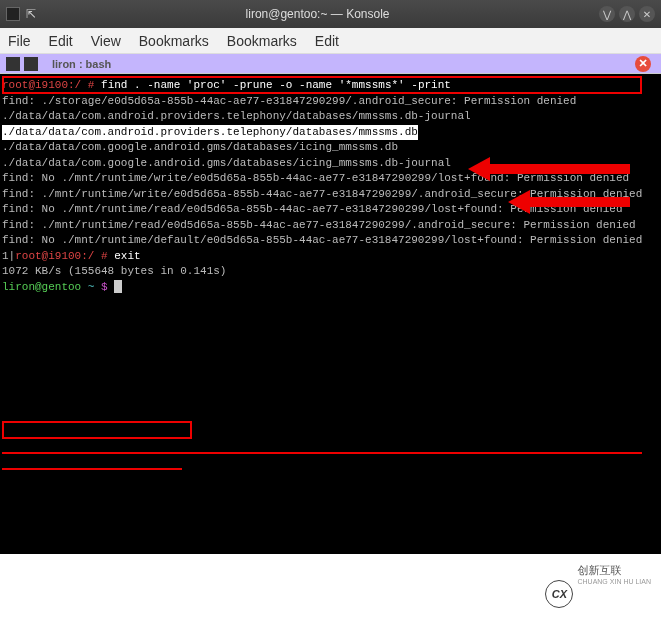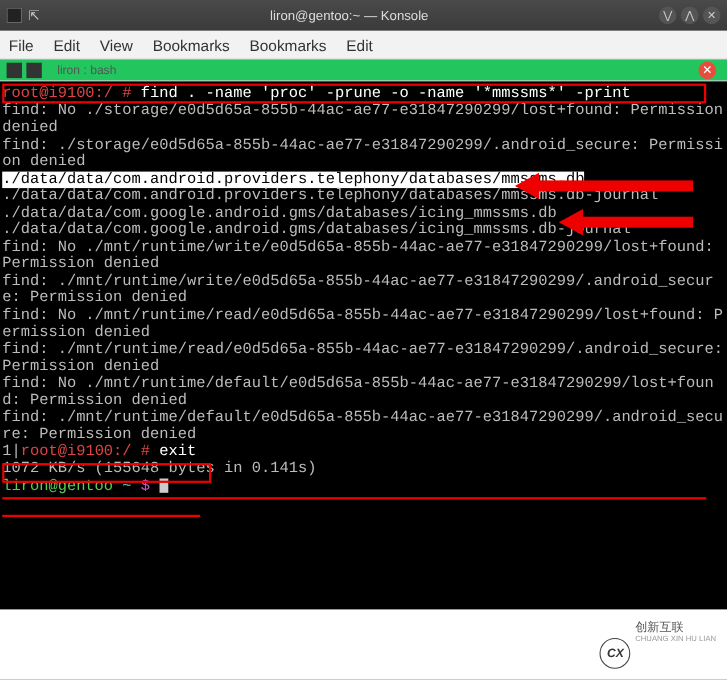--- a/index.html
+++ b/index.html
@@ -8,26 +8,26 @@
     .titlebar { height: 28px; background: linear-gradient(#4a4a4a, #3a3a3a); display: flex; align-items: center; color: #ddd; font-size: 12px; padding: 0 6px; }
     .titlebar-icons-left { display: flex; gap: 6px; align-items: center; }
     .titlebar-title { flex: 1; text-align: center; }
     .titlebar-icons-right { display: flex; gap: 4px; align-items: center; }
     .circle-btn { width: 16px; height: 16px; border-radius: 50%; background: #555; display: flex; align-items: center; justify-content: center; font-size: 10px; color: #ccc; }
     .terminal-icon { width: 14px; height: 14px; background: #222; border: 1px solid #666; display: inline-block; }
     
     .menubar { height: 26px; background: #f2f2f2; display: flex; align-items: center; padding: 0 8px; gap: 18px; font-size: 14px; color: #333; border-bottom: 1px solid #ddd; }
     .menubar span { cursor: pointer; }
     
-    .tabbar { height: 20px; background: #22c55e; display: flex; align-items: center; padding: 0 6px; gap: 4px; font-size: 11px; border-bottom: 1px solid #ccc; position: relative; }
+    .tabbar { height: 20px; background: #c4b5fd; display: flex; align-items: center; padding: 0 6px; gap: 4px; font-size: 11px; border-bottom: 1px solid #ccc; position: relative; font-weight: bold; }
     .tab-icon { width: 14px; height: 14px; background: #333; display: inline-block; }
     .tab-label { padding: 2px 10px; color: #555; }
     .close-circle { position: absolute; right: 10px; width: 16px; height: 16px; border-radius: 50%; background: #e74c3c; color: #fff; font-size: 11px; display: flex; align-items: center; justify-content: center; }
     
-    .terminal { background: #000; color: #bbb; font-family: 'Courier New', monospace; font-size: 14px; line-height: 15.5px; padding: 4px 2px; height: 480px; position: relative; word-break: break-all; }
+    .terminal { background: #000; color: #bbb; font-family: 'Courier New', monospace; font-size: 11px; line-height: 15.5px; padding: 4px 2px; height: 480px; position: relative; word-break: break-all; }
     .terminal .line { white-space: pre-wrap; }
     .prompt-root { color: #d44; }
     .prompt-user { color: #5c5; }
     .tilde { color: #5cc; }
     .dollar { color: #c5c; }
     .cmd { color: #fff; }
     .highlight-box { background: #fff; color: #000; display: inline-block; }
     .red-border { border: 2px solid #e00; position: absolute; pointer-events: none; }
     .box1 { top: 2px; left: 2px; width: 640px; height: 18px; }
     .box2 { top: 347px; left: 2px; width: 190px; height: 18px; }
@@ -70,32 +70,30 @@
 
 <div class="tabbar">
   <span class="tab-icon"></span>
   <span class="tab-icon"></span>
   <span class="tab-label">liron : bash</span>
   <span class="close-circle">✕</span>
 </div>
 
 <div class="terminal">
   <div class="line"><span class="prompt-root">root@i9100:/ # </span><span class="cmd">find . -name 'proc' -prune -o -name '*mmssms*' -print</span></div>
-  <div class="line">find: No ./storage/e0d5d65a-855b-44ac-ae77-e31847290299/lost+found: Permission denied</div>
   <div class="line">find: ./storage/e0d5d65a-855b-44ac-ae77-e31847290299/.android_secure: Permission denied</div>
+  <div class="line">./data/data/com.android.providers.telephony/databases/mmssms.db-journal</div>
   <div class="line"><span class="highlight-box">./data/data/com.android.providers.telephony/databases/mmssms.db</span></div>
-  <div class="line">./data/data/com.android.providers.telephony/databases/mmssms.db-journal</div>
   <div class="line">./data/data/com.google.android.gms/databases/icing_mmssms.db</div>
   <div class="line">./data/data/com.google.android.gms/databases/icing_mmssms.db-journal</div>
   <div class="line">find: No ./mnt/runtime/write/e0d5d65a-855b-44ac-ae77-e31847290299/lost+found: Permission denied</div>
   <div class="line">find: ./mnt/runtime/write/e0d5d65a-855b-44ac-ae77-e31847290299/.android_secure: Permission denied</div>
   <div class="line">find: No ./mnt/runtime/read/e0d5d65a-855b-44ac-ae77-e31847290299/lost+found: Permission denied</div>
   <div class="line">find: ./mnt/runtime/read/e0d5d65a-855b-44ac-ae77-e31847290299/.android_secure: Permission denied</div>
   <div class="line">find: No ./mnt/runtime/default/e0d5d65a-855b-44ac-ae77-e31847290299/lost+found: Permission denied</div>
-  <div class="line">find: ./mnt/runtime/default/e0d5d65a-855b-44ac-ae77-e31847290299/.android_secure: Permission denied</div>
   <div class="line"><span>1|</span><span class="prompt-root">root@i9100:/ # </span><span class="cmd">exit</span></div>
   <div class="line">1072 KB/s (155648 bytes in 0.141s)</div>
   <div class="line"><span class="prompt-user">liron@gentoo </span><span class="tilde">~ </span><span class="dollar">$ </span><span class="cursor"></span></div>
 
   <div class="red-border box1"></div>
   <div class="red-border box2"></div>
   <div class="red-line line1"></div>
   <div class="red-line line2"></div>
 
   <div class="arrow" style="top:90px; left:490px;">

